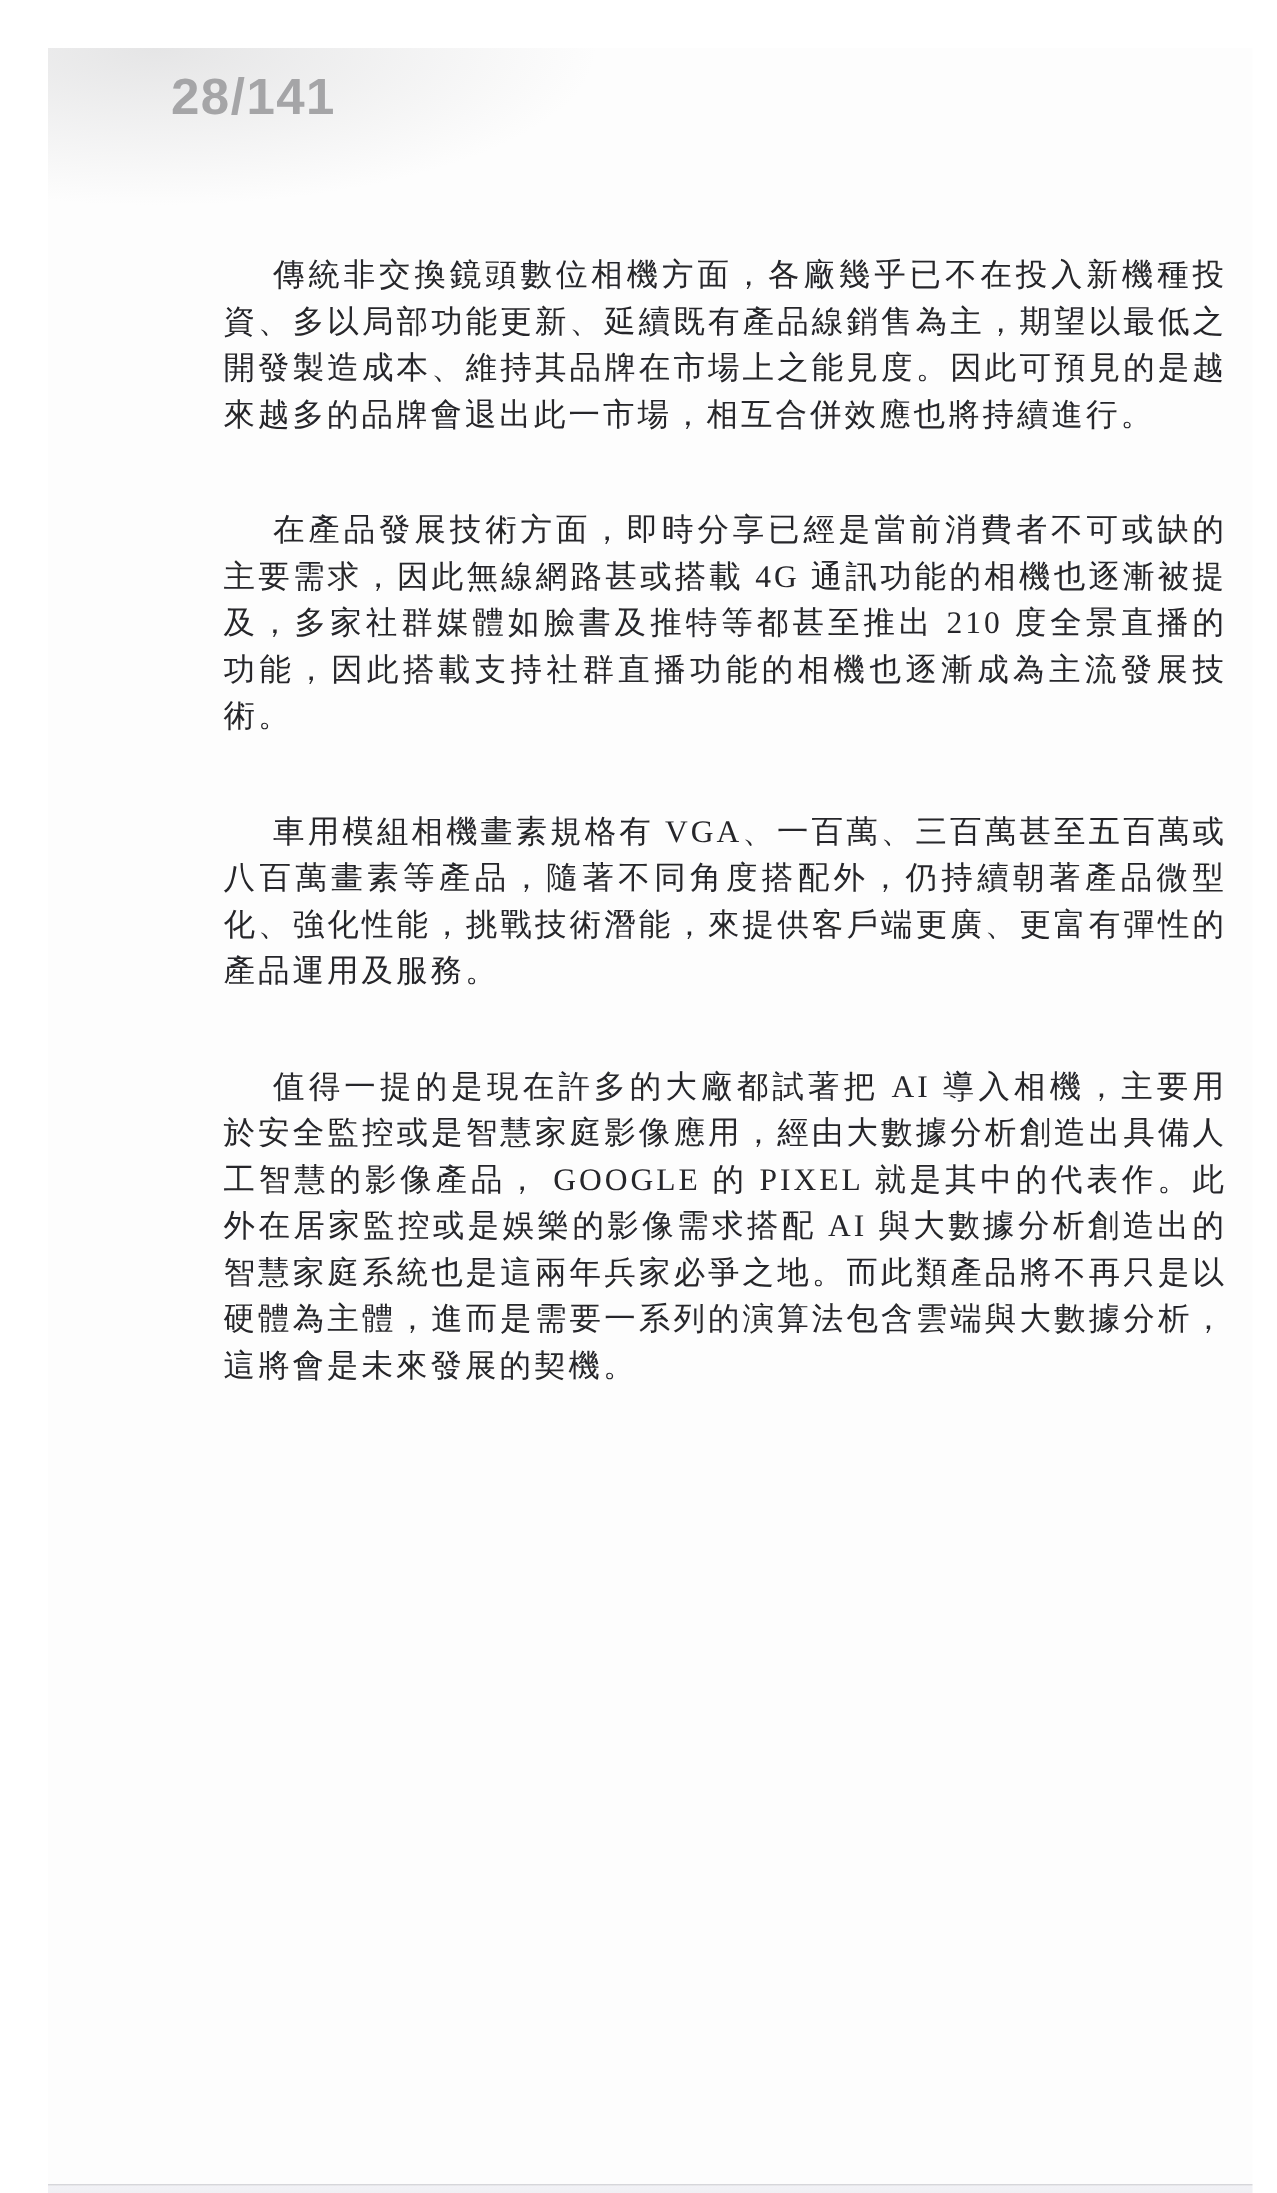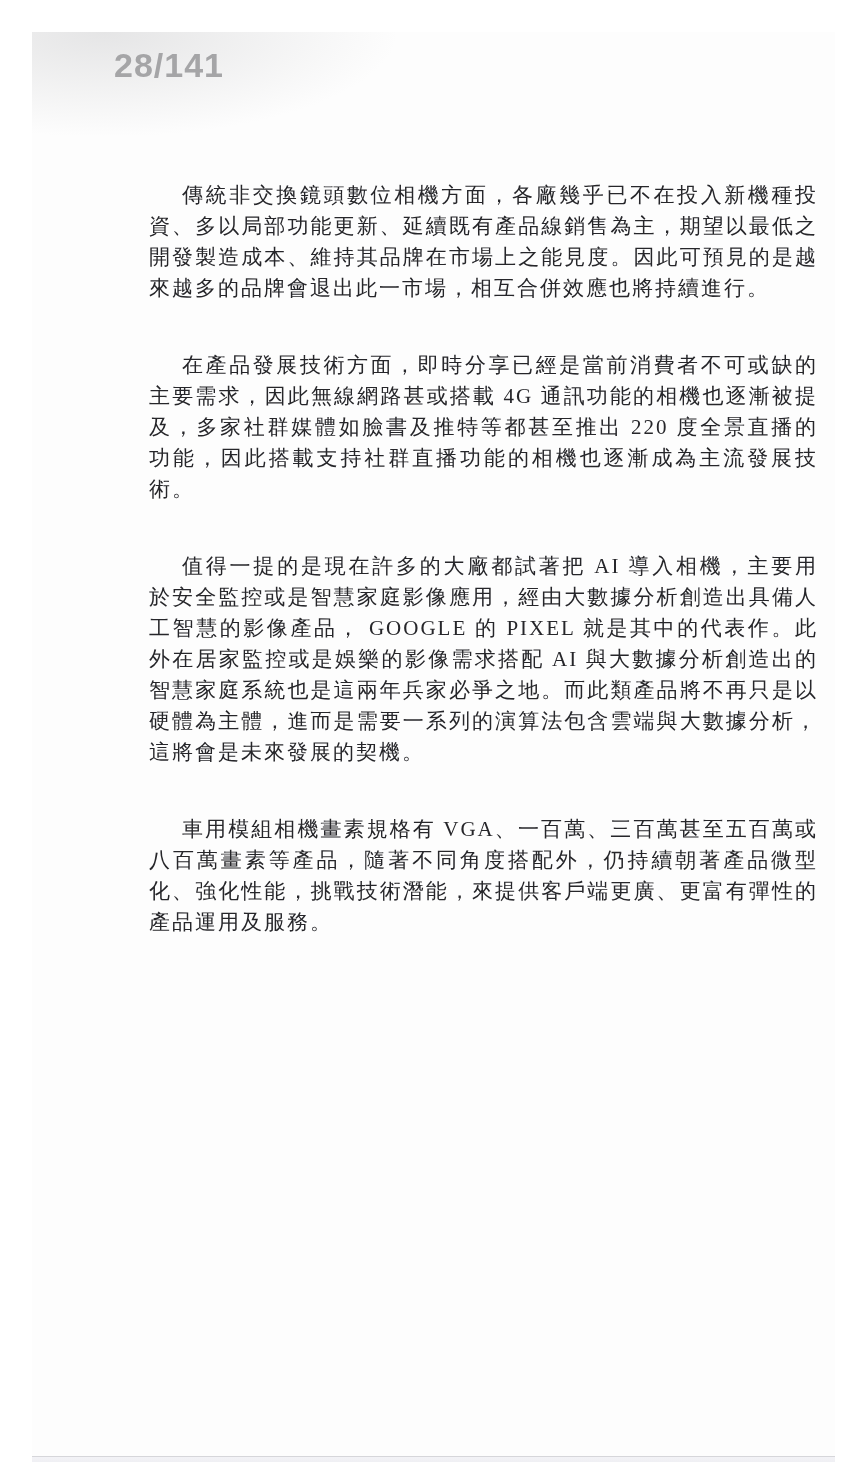--- a/index.html
+++ b/index.html
@@ -35,21 +35,21 @@
     top: 104px;
     width: 733px;
     font-size: 21px;
     line-height: 31px;
     letter-spacing: 2px;
     color: #26262a;
     text-align: justify;
     text-justify: inter-character;
   }
   .page-content p {
-    margin: 12px 0 14px 0;
+    margin: 0 0 14px 0;
     text-indent: 33px;
   }
   .page-number {
     position: absolute;
     left: 381px;
     top: 1418px;
     font-size: 20px;
     letter-spacing: 1px;
     color: #2e2e32;
   }
@@ -77,23 +77,23 @@
 <body>
 
 <div class="screen">
 
   <div class="top-shading"></div>
 
   <div class="page-counter">28/141</div>
 
   <div class="page-content">
     <p>傳統非交換鏡頭數位相機方面，各廠幾乎已不在投入新機種投資、多以局部功能更新、延續既有產品線銷售為主，期望以最低之開發製造成本、維持其品牌在市場上之能見度。因此可預見的是越來越多的品牌會退出此一市場，相互合併效應也將持續進行。</p>
-    <p>在產品發展技術方面，即時分享已經是當前消費者不可或缺的主要需求，因此無線網路甚或搭載 4G 通訊功能的相機也逐漸被提及，多家社群媒體如臉書及推特等都甚至推出 220 度全景直播的功能，因此搭載支持社群直播功能的相機也逐漸成為主流發展技術。</p>
+    <p>在產品發展技術方面，即時分享已經是當前消費者不可或缺的主要需求，因此無線網路甚或搭載 4G 通訊功能的相機也逐漸被提及，多家社群媒體如臉書及推特等都甚至推出 210 度全景直播的功能，因此搭載支持社群直播功能的相機也逐漸成為主流發展技術。</p>
+    <p>車用模組相機畫素規格有 VGA、一百萬、三百萬甚至五百萬或八百萬畫素等產品，隨著不同角度搭配外，仍持續朝著產品微型化、強化性能，挑戰技術潛能，來提供客戶端更廣、更富有彈性的產品運用及服務。</p>
     <p>值得一提的是現在許多的大廠都試著把 AI 導入相機，主要用於安全監控或是智慧家庭影像應用，經由大數據分析創造出具備人工智慧的影像產品， GOOGLE 的 PIXEL 就是其中的代表作。此外在居家監控或是娛樂的影像需求搭配 AI 與大數據分析創造出的智慧家庭系統也是這兩年兵家必爭之地。而此類產品將不再只是以硬體為主體，進而是需要一系列的演算法包含雲端與大數據分析，這將會是未來發展的契機。</p>
-    <p>車用模組相機畫素規格有 VGA、一百萬、三百萬甚至五百萬或八百萬畫素等產品，隨著不同角度搭配外，仍持續朝著產品微型化、強化性能，挑戰技術潛能，來提供客戶端更廣、更富有彈性的產品運用及服務。</p>
   </div>
 
   <div class="page-number">22</div>
 
   <div class="page-right-edge"></div>
 
   <div class="bottom-toolbar"></div>
 
   <div class="bottom-edge"></div>
 

